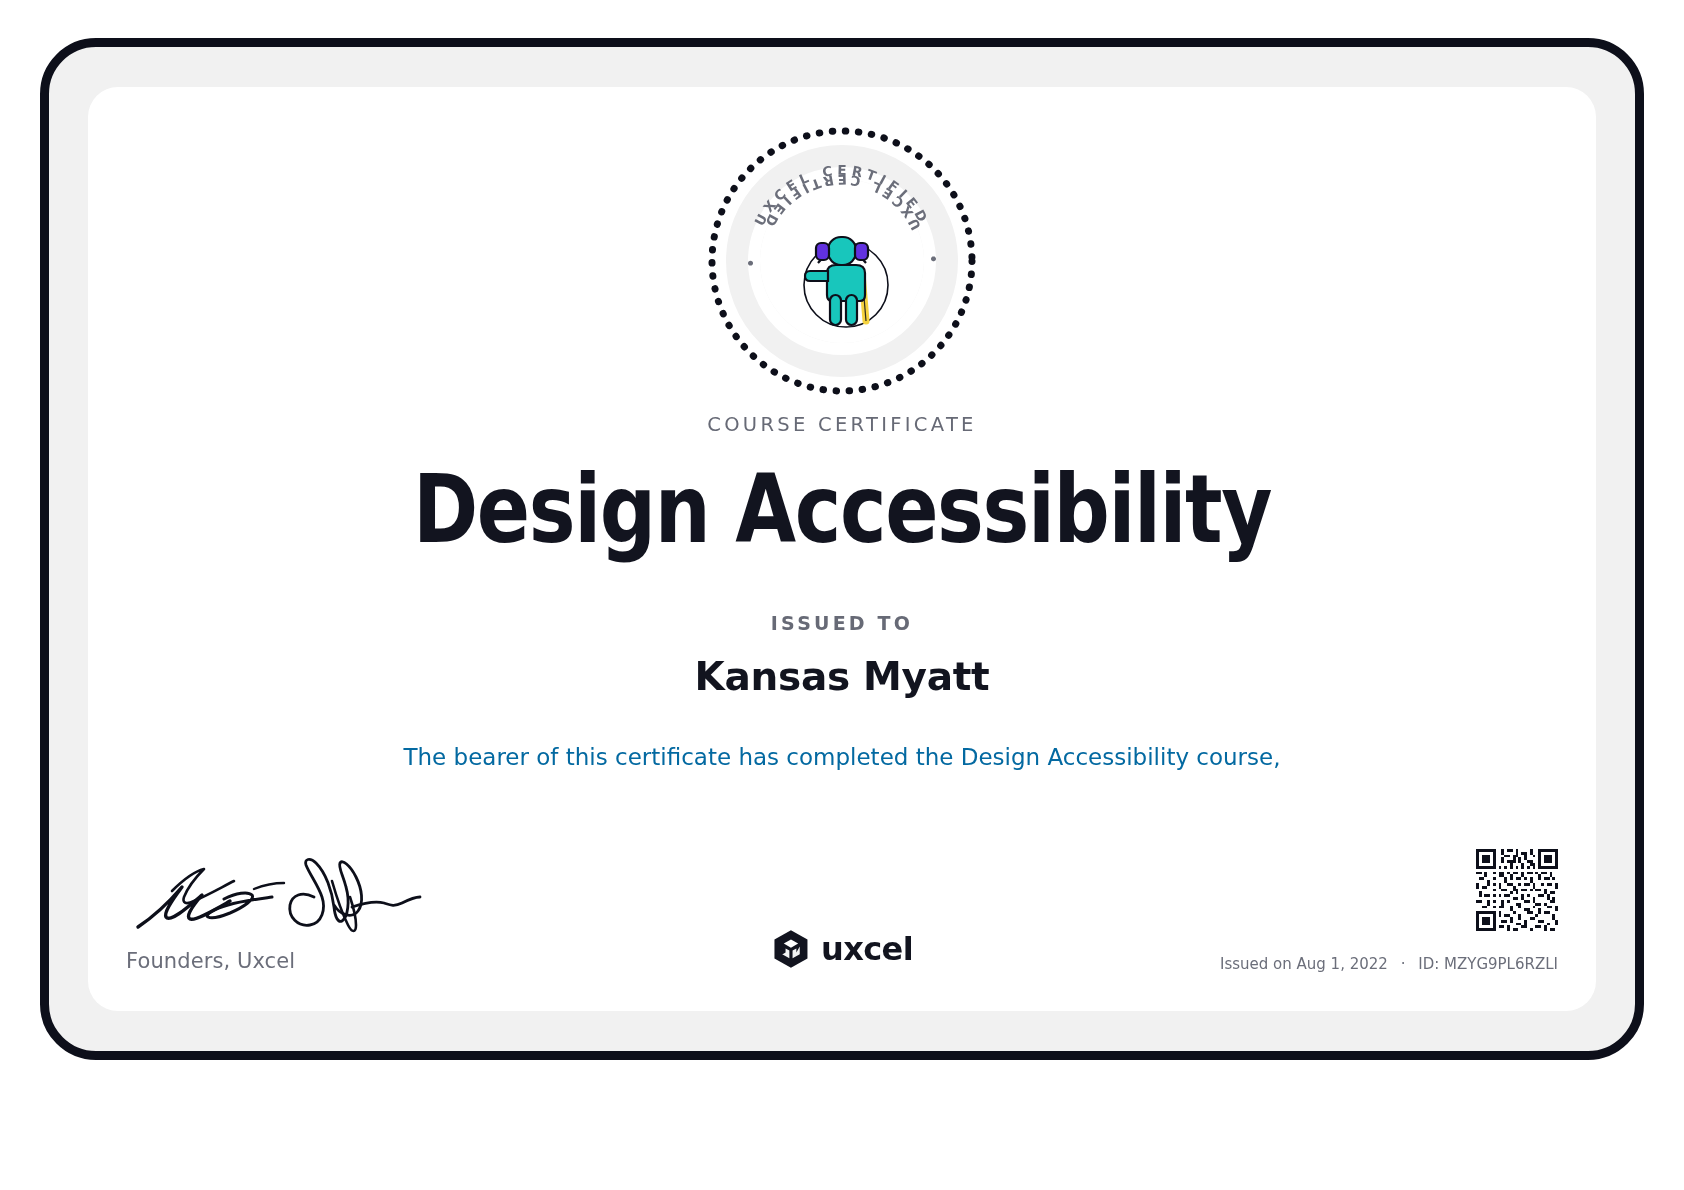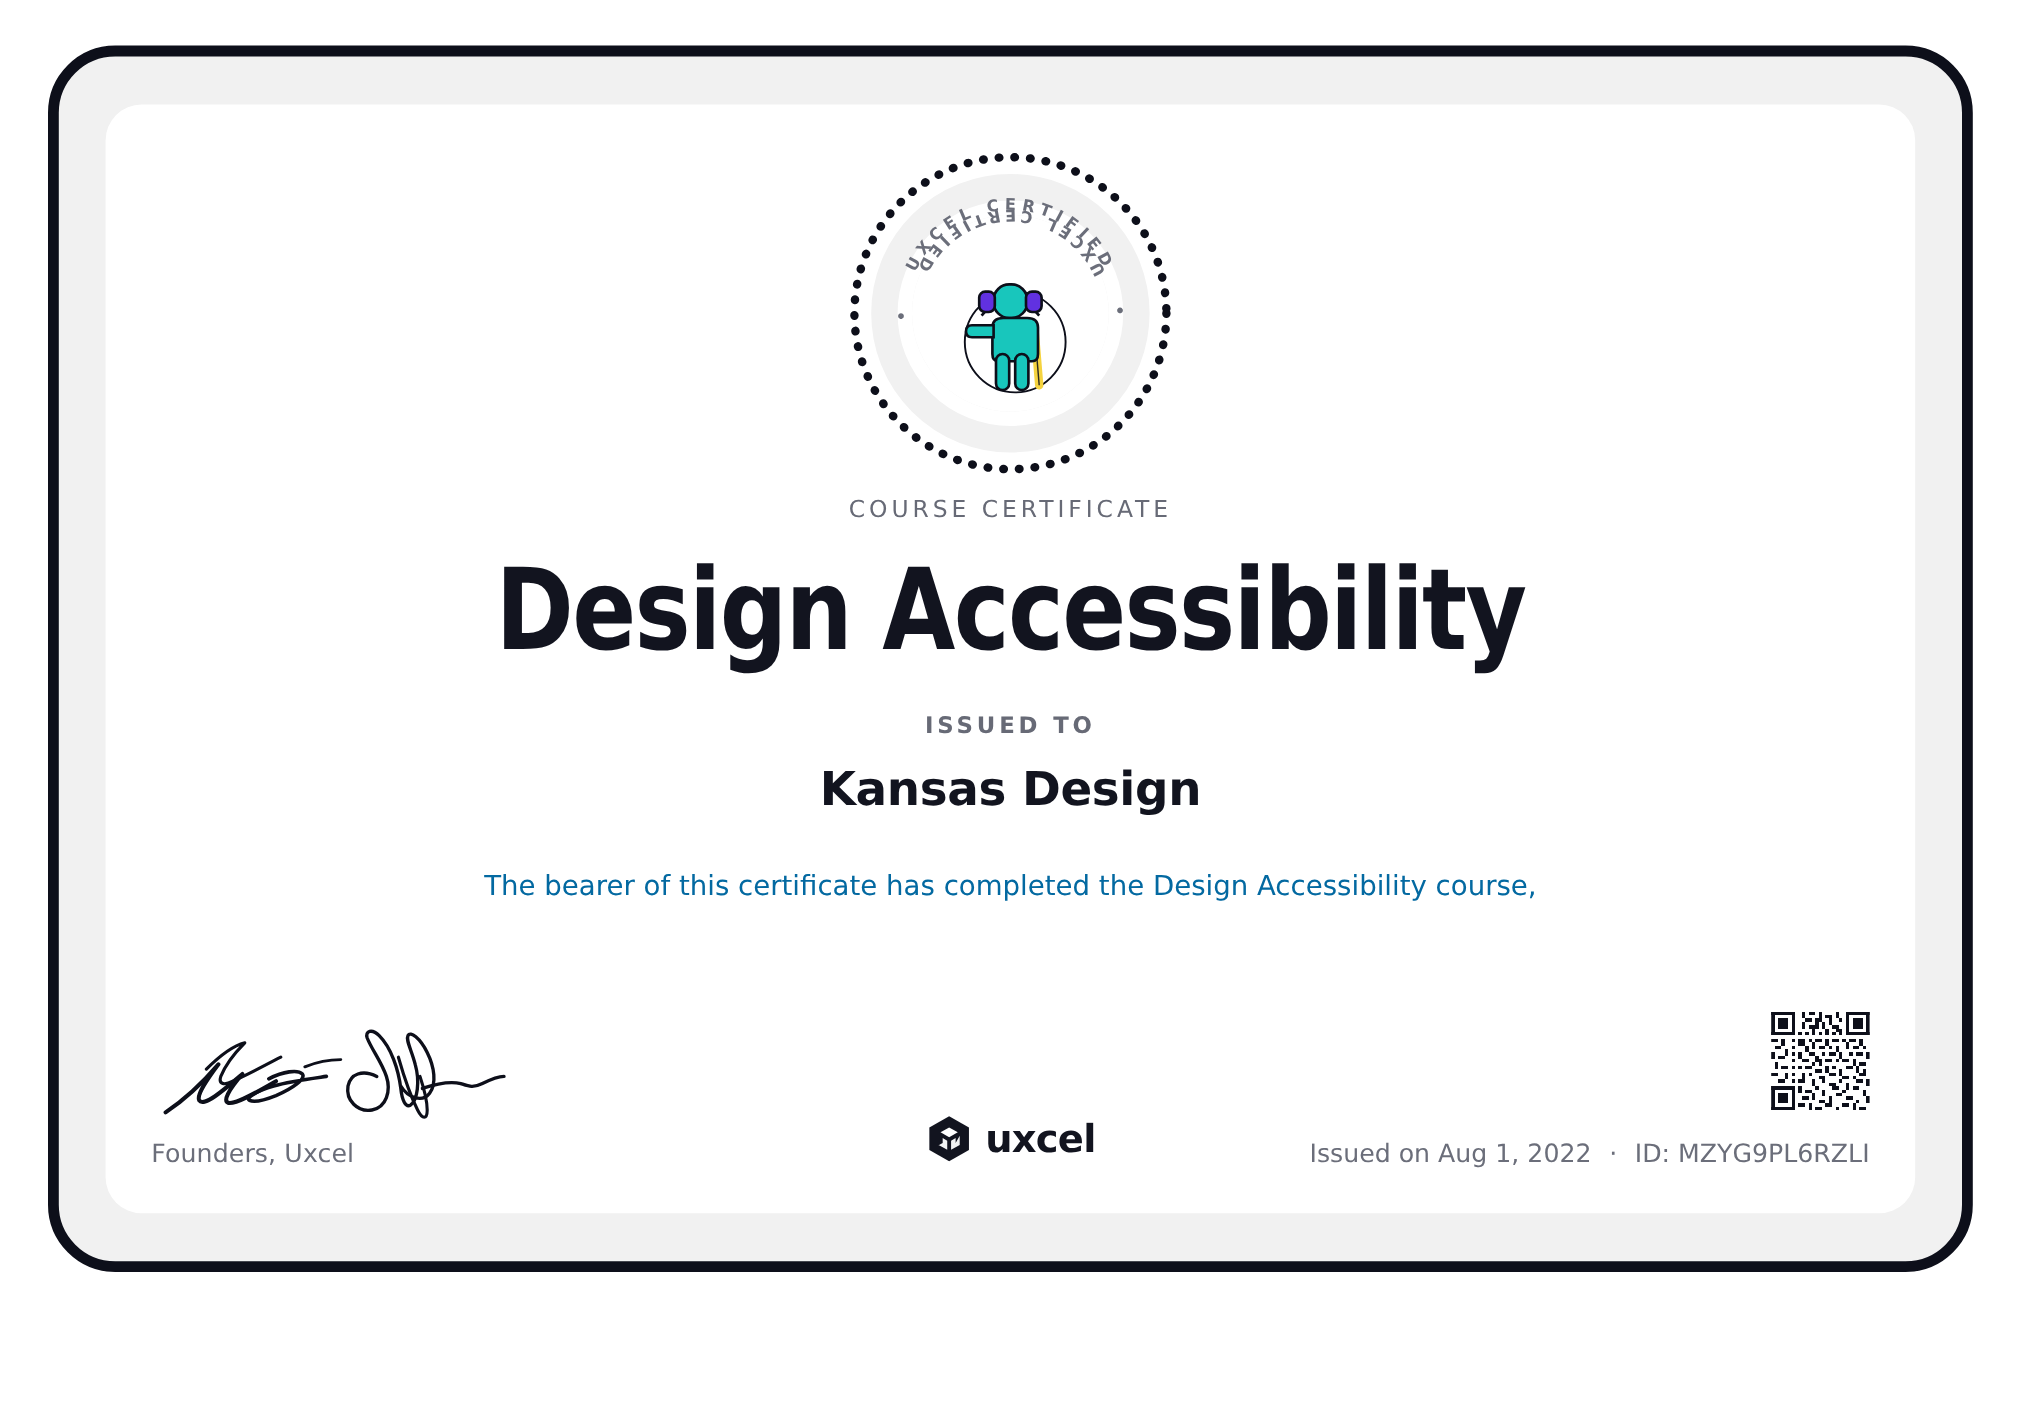--- a/index.html
+++ b/index.html
@@ -68,21 +68,21 @@
     font-family: "DejaVu Sans Condensed", "Liberation Sans Narrow", "Liberation Sans", sans-serif;
     font-size: 94px;
     font-weight: 700;
     color: #12141F;
     letter-spacing: -1.5px;
     line-height: 1.06;
     transform: scaleX(0.93);
   }
 
   .issued-to {
-    margin-top: 34px;
+    margin-top: 52px;
     font-size: 19px;
     letter-spacing: 3.2px;
     font-weight: 600;
     color: #676A76;
     text-transform: uppercase;
   }
 
   .recipient {
     margin-top: 20px;
     font-size: 39px;
@@ -141,21 +141,21 @@
   }
 
   .meta-block {
     position: absolute;
     right: 38px;
     bottom: 38px;
     text-align: right;
   }
   .qr { width: 82px; height: 82px; display: block; margin-left: auto; margin-bottom: 24px; }
   .meta-line {
-    font-size: 21px;
+    font-size: 15px;
     color: #6B6E7A;
     white-space: nowrap;
   }
   .meta-sep { padding: 0 8px; }
 </style>
 </head>
 <body>
 
 <div class="cert-frame">
   <div class="cert-inner">
@@ -212,21 +212,21 @@
       </svg>
     </div>
 
     <div class="center-col">
       <div class="eyebrow">COURSE CERTIFICATE</div>
 
       <h1 class="cert-title">Design Accessibility</h1>
 
       <div class="issued-to">ISSUED TO</div>
 
-      <div class="recipient">Kansas Design</div>
+      <div class="recipient">Kansas Myatt</div>
 
       <p class="blurb">
         <span>The bearer of this certificate has completed the Design Accessibility course,</span>
       </p>
     </div>
 
     <div class="footer">
 
       <div class="sig-block">
         <svg class="signatures" viewBox="0 0 300 86">

